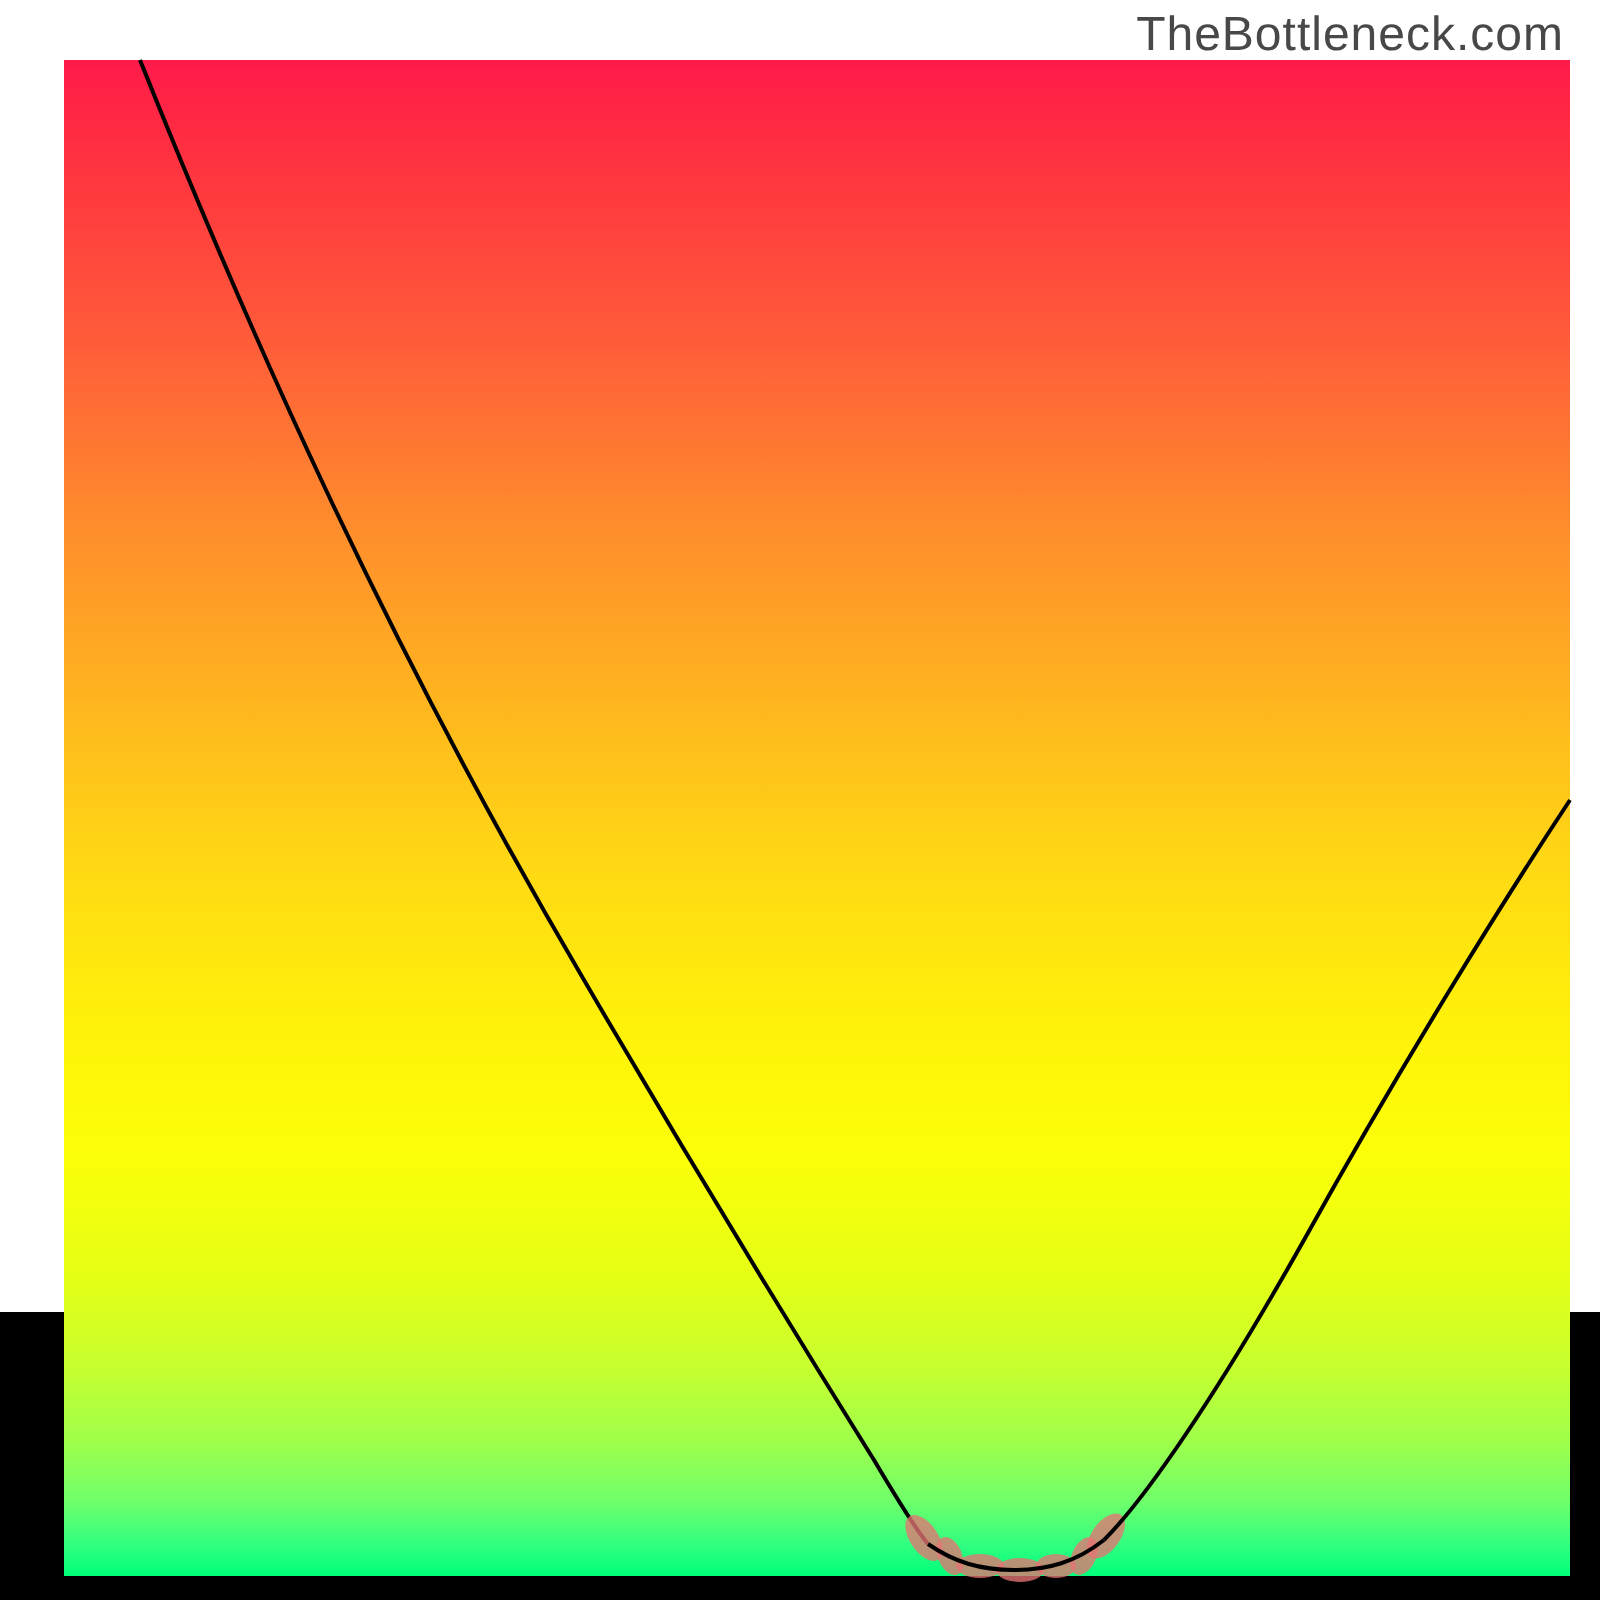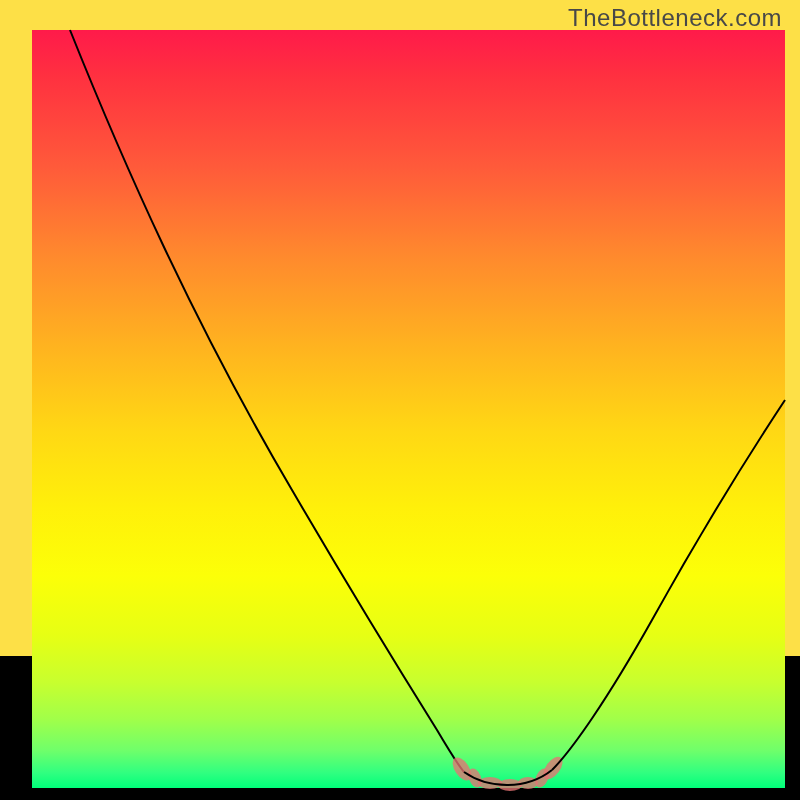--- a/index.html
+++ b/index.html
@@ -10,21 +10,21 @@
     background: #000;
     overflow: hidden;
     font-family: Arial, Helvetica, sans-serif;
   }
   .frame {
     position: absolute;
     top: 0;
     right: 0;
     width: 800px;
     height: 656px;
-    background: #fde047;
+    background: #ffffff;
   }
   .plot-area {
     position: absolute;
     left: 32px;
     top: 30px;
     width: 753px;
     height: 758px;
     background: linear-gradient(to bottom,
       #ff1a4a 0%,
       #ff3040 6%,

